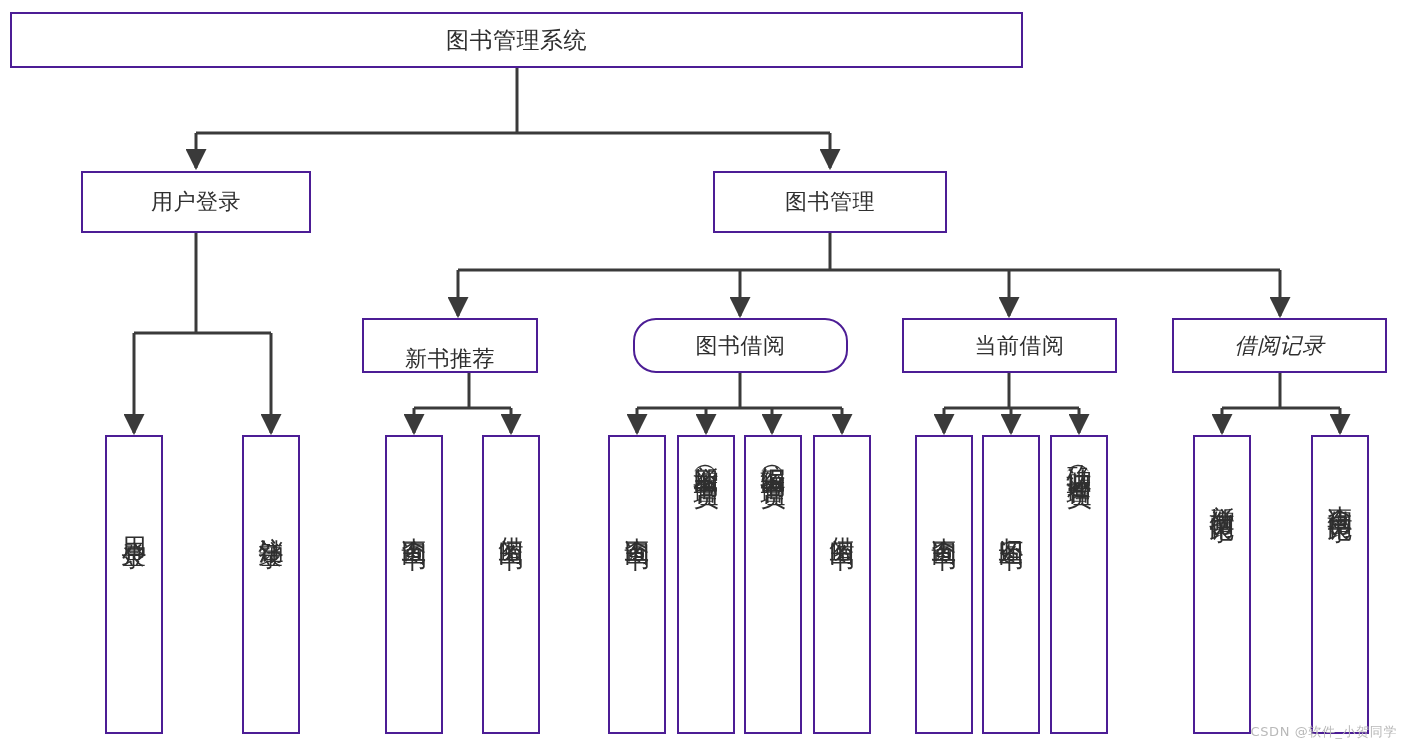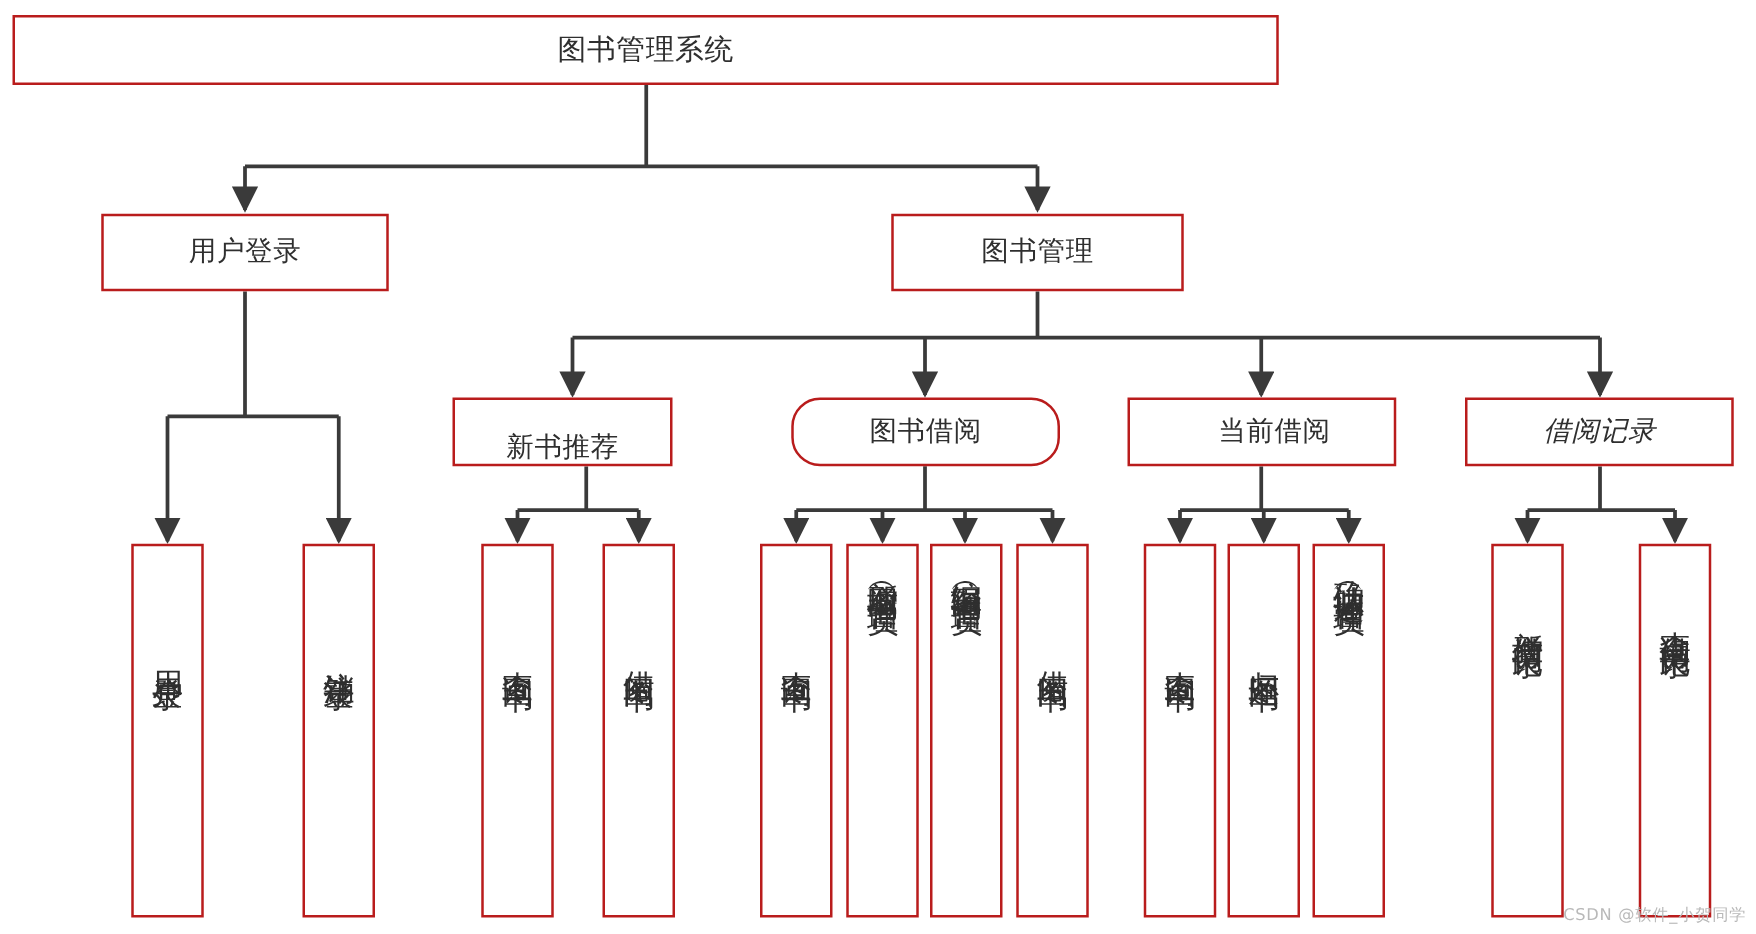--- a/index.html
+++ b/index.html
@@ -1,21 +1,21 @@
 <!DOCTYPE html>
 <html><head>
 <meta charset="utf-8">
 <style>
   html,body{margin:0;padding:0;background:#ffffff;}
   body{width:1405px;height:747px;overflow:hidden;
        font-family:"DejaVu Sans","Liberation Sans",sans-serif;}
   #diagram-root{position:relative;width:1405px;height:747px;}
   svg.edges{position:absolute;left:0;top:0;width:1405px;height:747px;}
   .node{position:absolute;box-sizing:border-box;background:#ffffff;
-        border:2px solid #b91c1c;display:flex;align-items:center;
+        border:2px solid #4c1d95;display:flex;align-items:center;
         justify-content:center;}
   .node .node-label{color:#2f2f2f;line-height:1.08;text-align:center;
         white-space:pre;letter-spacing:0.5px;}
   .node.horiz .node-label{font-size:22px;}
   .node.root .node-label{font-size:23px;}
   .node.vert{align-items:flex-start;justify-content:center;padding-top:8px;}
   .node.vert .node-label{writing-mode:vertical-rl;text-orientation:upright;
         font-size:25px;letter-spacing:3px;line-height:1;}
   .node.vert.mid .node-label{margin-top:72px;}
   .node.vert.mid2 .node-label{margin-top:40px;}

